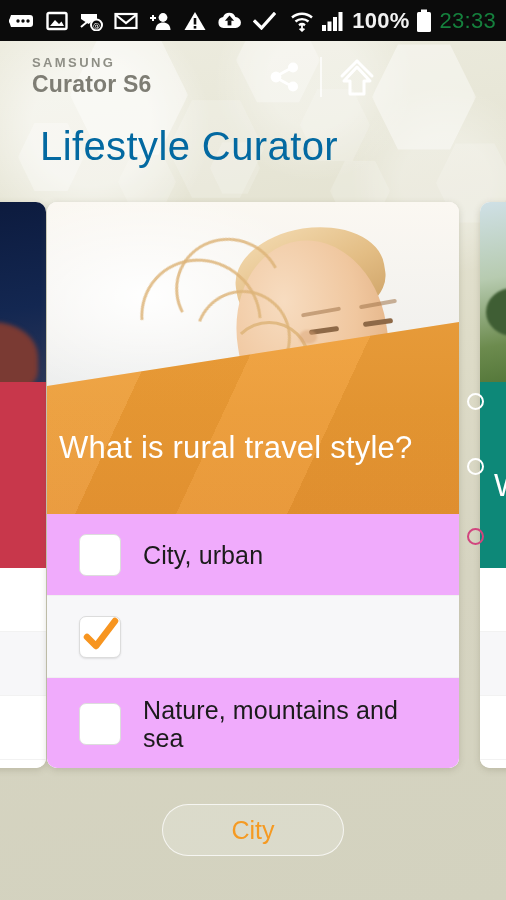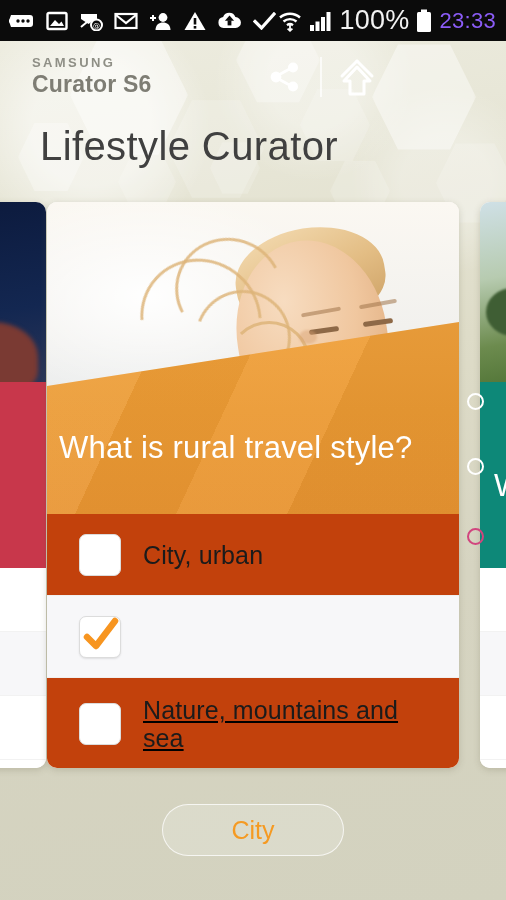--- a/index.html
+++ b/index.html
@@ -14,22 +14,22 @@
 
   
   #statusbar{
     position:absolute; top:0; left:0; width:506px; height:41px;
     background:#0b0b0b; color:#fff;
     display:flex; align-items:center; z-index:60;
   }
   .sb-left{ display:flex; align-items:center; gap:11px; padding-left:9px; }
   .sb-right{ margin-left:auto; display:flex; align-items:center; gap:7px; padding-right:10px; }
   .sb-ico{ display:block; }
-  .sb-text{ font-size:27px; font-weight:400; letter-spacing:.2px; color:#f2f2f2; }
-  .sb-clock{ font-size:22px; color:#8b5cf6; letter-spacing:.3px; }
+  .sb-text{ font-size:22px; font-weight:700; letter-spacing:.2px; color:#f2f2f2; }
+  .sb-clock{ font-size:22px; color:#15803d; letter-spacing:.3px; }
 
   
   #bg{
     position:absolute; inset:0;
     background:
       radial-gradient(circle at 18% 14%, rgba(255,255,255,.50) 0 60px, rgba(255,255,255,0) 120px),
       radial-gradient(circle at 62% 9%,  rgba(255,255,255,.34) 0 46px, rgba(255,255,255,0) 100px),
       radial-gradient(circle at 88% 20%, rgba(255,255,255,.30) 0 44px, rgba(255,255,255,0) 95px),
       linear-gradient(170deg,#efeee2 0%, #e8e7d8 18%, #dedcc8 42%, #d6d4c1 66%, #d3d2bf 100%);
   }
@@ -61,21 +61,21 @@
     margin-left:auto; display:flex; align-items:center;
     gap:14px; padding-right:22px;
   }
   .hdr-btn{ cursor:pointer; display:flex; align-items:center; justify-content:center;
             width:42px; height:46px; }
   .hdr-div{ width:2px; height:40px; background:rgba(255,255,255,.72); }
 
   
   #page-title{
     position:absolute; top:124px; left:40px; z-index:20;
-    font-size:40px; color:#404040; font-weight:400; letter-spacing:.4px;
+    font-size:40px; color:#0369a1; font-weight:400; letter-spacing:.4px;
   }
 
   
   #carousel{ position:absolute; top:202px; left:0; width:506px; height:570px; z-index:15; }
 
   .card{
     position:absolute; top:0; border-radius:10px; overflow:hidden;
     background:#fff;
     box-shadow:0 2px 7px rgba(90,85,60,.22);
   }
@@ -176,25 +176,25 @@
   #question-text{
     position:absolute; left:12px; top:228px; width:400px;
     color:#ffffff; font-size:31px; font-weight:400; letter-spacing:.2px;
     z-index:6; white-space:nowrap;
   }
 
   
   .options{ background:#fff; }
   .opt{
     display:flex; align-items:center; gap:22px;
-    height:82px; padding:0 32px; background:#c2410c; cursor:pointer;
+    height:82px; padding:0 32px; background:#f0abfc; cursor:pointer;
     border-bottom:1px solid #f0f0f0;
   }
   .opt.alt{ background:#f7f7f9; }
-  .opt.tall{ height:92px; border-bottom:none;text-decoration:underline; }
+  .opt.tall{ height:92px; border-bottom:none; }
   .cbox{
     flex:0 0 auto; width:42px; height:42px; border-radius:7px;
     border:1px solid #dcdcdc; background:#fff; position:relative;
   }
   .cbox.checked{ box-shadow:0 1px 2px rgba(0,0,0,.10); }
   .opt-label{
     font-size:25px; color:#1b1b1b; font-weight:400;
     line-height:1.12; letter-spacing:.1px;
   }
 

